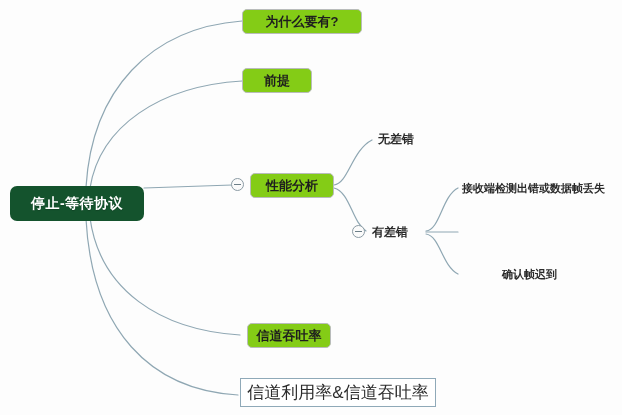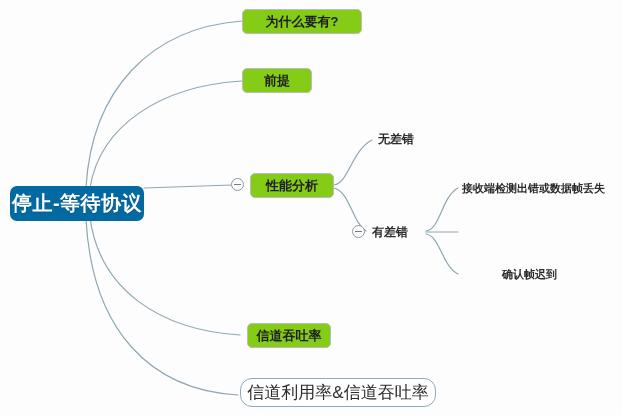--- a/index.html
+++ b/index.html
@@ -31,42 +31,42 @@
   .node {
     position: absolute;
     box-sizing: border-box;
     display: flex;
     align-items: center;
     justify-content: center;
     white-space: nowrap;
   }
   
   .node-root {
-    background: #0369a1;
+    background: #14532d;
     color: #ffffff;
     font-weight: bold;
-    font-size: 20px;
+    font-size: 14px;
     border-radius: 7px;
     letter-spacing: 0.5px;
     text-shadow: 0 1px 1px rgba(0,0,0,0.18);
   }
   
   .node-box {
     background: #84cc16;
     border: 1px solid #b9bcbb;
     border-radius: 5px;
     color: #1e1e1e;
     font-size: 13px;
     font-weight: bold;
   }
   
   .node-box-sel {
     background: #ffffff;
     border: 1px solid #8fa9b8;
-    border-radius: 12px;
+    border-radius: 0;
     color: #2b2b2b;
     font-size: 17px;
     font-weight: normal;
   }
   
   .node-plain {
     color: #2a2a2a;
     font-size: 12px;
     font-weight: bold;
     justify-content: flex-start;

